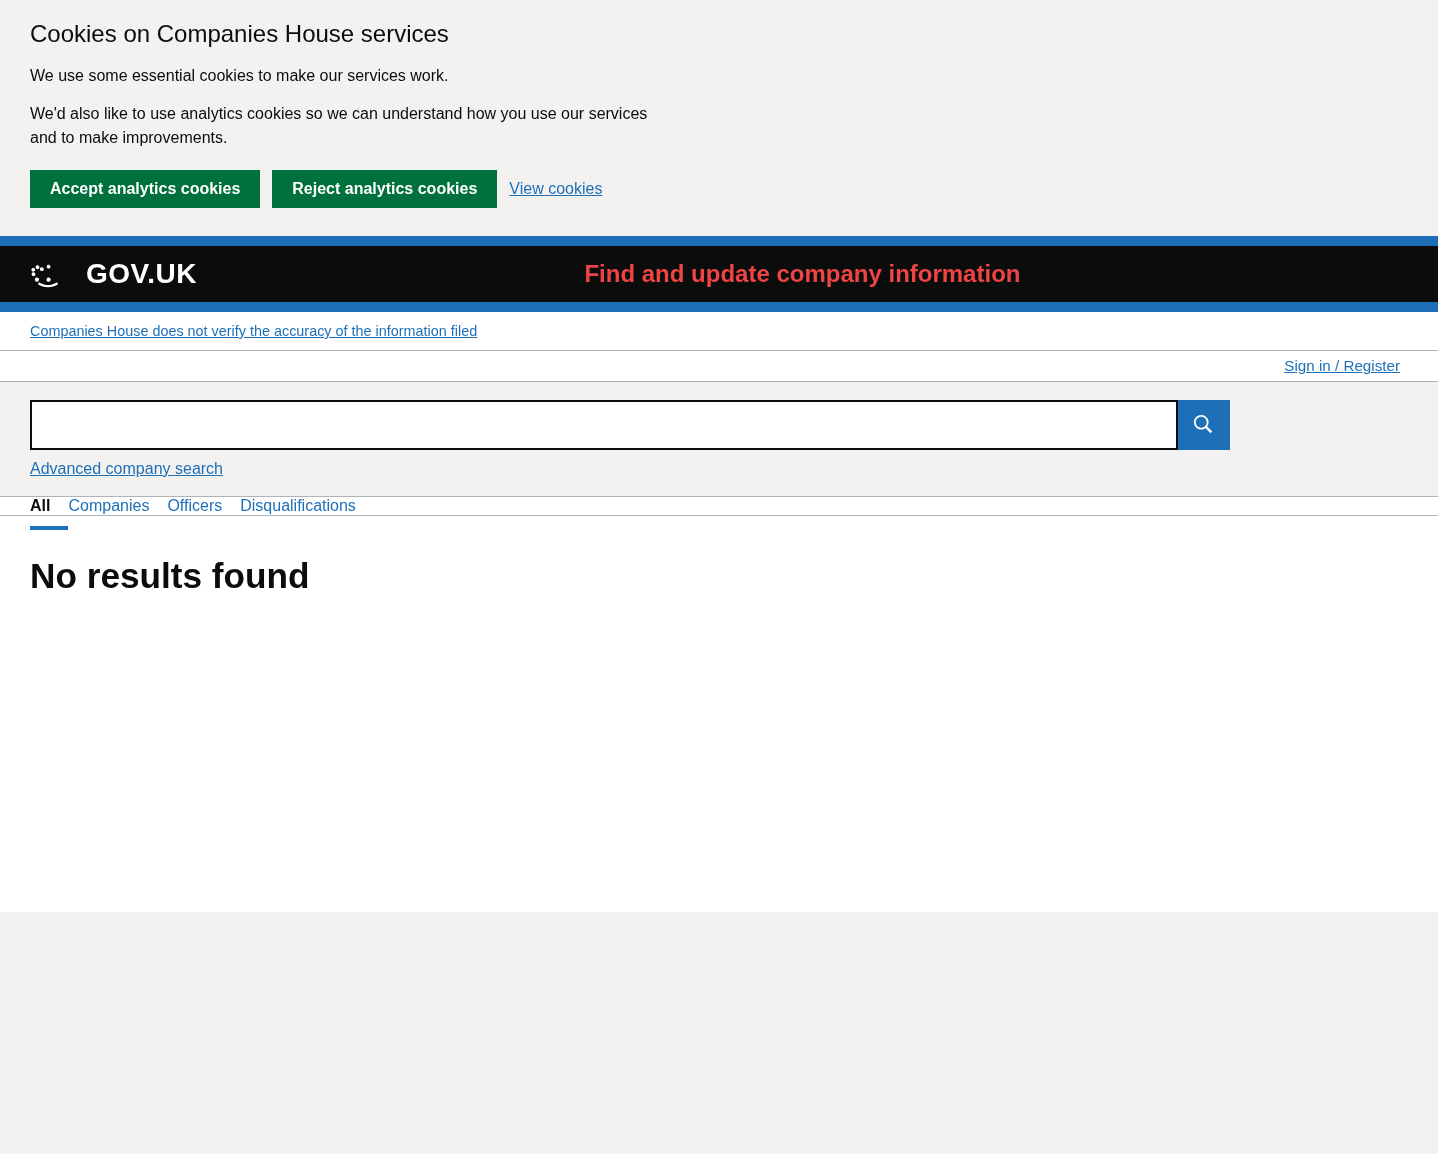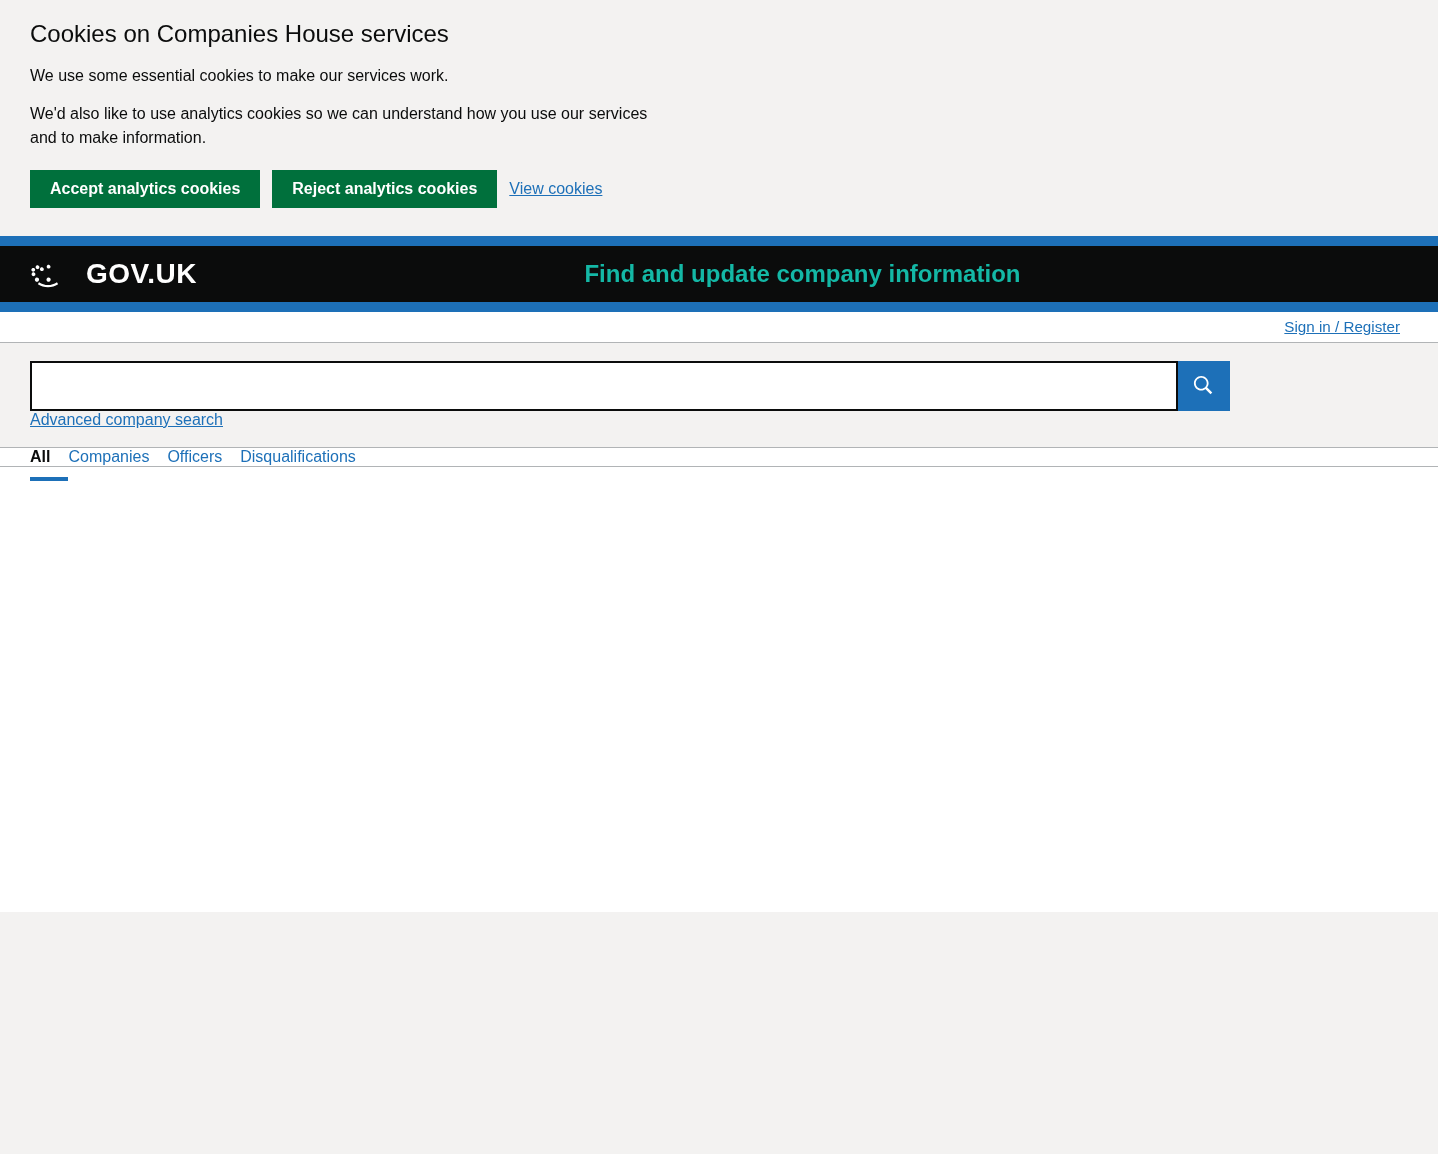--- a/index.html
+++ b/index.html
@@ -87,21 +87,21 @@
     }
 
     .govuk-header-logo-text {
       font-size: 1.75rem;
       font-weight: 700;
       color: #ffffff;
       letter-spacing: 0.5px;
     }
 
     .govuk-header-service-name {
-      color: #14b8a6;
+      color: #ef4444;
       font-size: 1.5rem;
       font-weight: 700;
       text-align: center;
       flex: 1;
     }
 
     
     .govuk-blue-bar {
       background: #1d70b8;
       height: 10px;
@@ -173,20 +173,21 @@
     }
 
     .search-button svg {
       fill: #ffffff;
       width: 22px;
       height: 22px;
     }
 
     .advanced-search-link {
       display: block;
+      margin-top: 10px;
       color: #1d70b8;
       text-decoration: underline;
       font-size: 1rem;
     }
 
     
     .tabs-section {
       background: #ffffff;
       padding: 0 30px;
       border-bottom: 1px solid #b1b4b6;
@@ -235,41 +236,44 @@
       line-height: 1.5;
       max-width: 540px;
     }
   </style>
 </head>
 <body>
 
 <div class="cookie-banner">
   <h2>Cookies on Companies House services</h2>
   <p>We use some essential cookies to make our services work.</p>
-  <p>We'd also like to use analytics cookies so we can understand how you use our services and to make information.</p>
+  <p>We'd also like to use analytics cookies so we can understand how you use our services and to make improvements.</p>
   <div class="cookie-buttons">
     <button class="btn-cookie">Accept analytics cookies</button>
     <button class="btn-cookie">Reject analytics cookies</button>
     <a href="#" class="link-view-cookies">View cookies</a>
   </div>
 </div>
 
 <header class="govuk-header">
   <a class="govuk-header-logo" href="#">
     <svg class="govuk-crown-icon" xmlns="http://www.w3.org/2000/svg" viewBox="0 0 132 97">
       <path d="M25 30.2c3.5 1.5 7.7-.2 9.1-3.7 1.5-3.6-.2-7.8-3.9-9.2-3.5-1.3-7.5.2-9.1 3.9-1.4 3.5.3 7.5 3.9 9zM9 39.5c3.7 1.5 7.9-.2 9.4-3.7 1.5-3.6-.2-7.8-3.9-9.1C11 25.4 7 27 5.5 30.6c-1.4 3.5.3 7.5 3.5 8.9zm31.8-2.2c3.7 1.5 7.9-.2 9.4-3.7 1.4-3.5-.3-7.5-3.9-9-3.7-1.4-7.9.3-9.4 3.8-1.4 3.5.3 7.5 3.9 8.9zm24.5-9.1c3.7 1.5 7.9-.2 9.4-3.7 1.5-3.6-.3-7.8-3.9-9.1-3.6-1.3-7.6.2-9.1 3.8-1.4 3.5.3 7.5 3.6 9zM10 55.8c3.7 1.5 7.9-.2 9.4-3.7 1.5-3.6-.3-7.8-3.9-9.1-3.6-1.4-7.6.2-9.1 3.8C4.9 50.3 6.6 54.3 10 55.8zm14.8 21.4c.7 0 1.3-.1 2-.2 4.3-.8 7.1-4.9 6.4-9.2-.7-4.2-4.7-7.1-9-6.3-4.2.8-7 4.8-6.3 9.1.7 3.8 4 6.6 6.9 6.6zm42.6 0c.7 0 1.3-.1 2-.2 4.3-.8 7.1-4.9 6.4-9.2-.7-4.2-4.7-7.1-9-6.3-4.2.8-7 4.8-6.3 9.1.7 3.8 4 6.6 6.9 6.6zM66 97c-13.6 0-26.4-4-37.1-11.1l4.2-7.4C43.4 84.8 54.3 89 66 89s22.6-4.2 32.9-10.5l4.2 7.4C92.4 93 79.6 97 66 97z"></path>
     </svg>
     <span class="govuk-header-logo-text">GOV.UK</span>
   </a>
   <span class="govuk-header-service-name">Find and update company information</span>
 </header>
 <div class="govuk-blue-bar"></div>
 
 <div class="main-wrapper">
 
+  <div class="info-bar">
+    <a href="#">Companies House does not verify the accuracy of the information filed</a>
+  </div>
 
   <div class="sign-in-bar">
     <a href="#">Sign in / Register</a>
   </div>
 
   <div class="search-section">
     <div class="search-row">
       <input type="text" class="search-input" placeholder="" style="">
       <button class="search-button" aria-label="Search">
         <svg xmlns="http://www.w3.org/2000/svg" viewBox="0 0 24 24">
@@ -293,15 +297,16 @@
           <a href="#" class="tab-item">Officers</a>
         </li>
         <li>
           <a href="#" class="tab-item">Disqualifications</a>
         </li>
       </ul>
     </nav>
   </div>
 
   <div class="results-section">
+    <h1>No results found</h1>
   </div>
 
 </div>
 
 </body></html>

